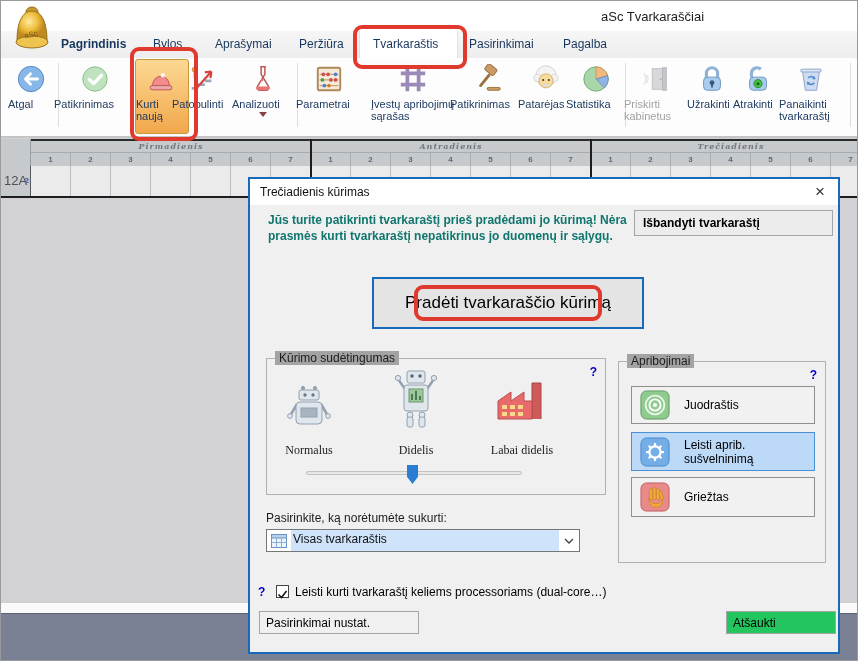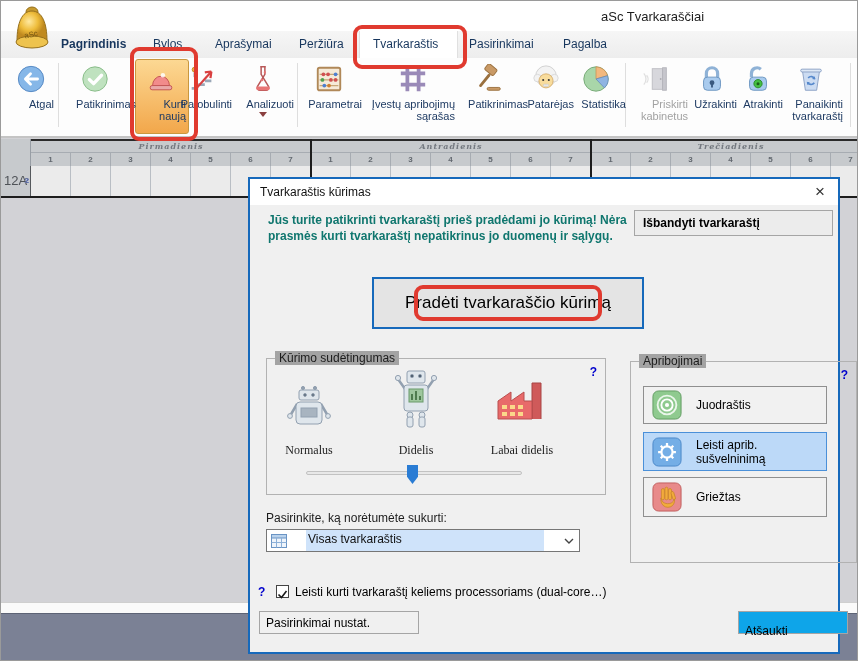--- a/index.html
+++ b/index.html
@@ -14,21 +14,21 @@
   .app-title{left:600px;top:8px;font-size:13px;color:#1c1c1c;}
   .logo{left:8px;top:2px;width:46px;height:52px;z-index:5;}
   
   .tabrow{left:0;top:30px;width:858px;height:27px;background:linear-gradient(#f6f6f6,#ededed);border-bottom:1px solid #dcdcdc;}
   .tab{position:absolute;top:36px;font-size:12px;color:#17365d;cursor:default;}
   .tab.bold{font-weight:bold;}
   .tab-active-bg{left:358px;top:30px;width:97px;height:27px;background:#ffffff;border-left:1px solid #e0e0e0;border-right:1px solid #e0e0e0;}
   
   .ribbon{left:0;top:57px;width:858px;height:78px;background:#fdfdfd;border-bottom:2px solid #c4c4c4;}
   .tsep{position:absolute;top:62px;width:1px;height:64px;background:#dedede;}
-  .tbtn{position:absolute;top:60px;transform:translateX(-50%);text-align:right;}
+  .tbtn{position:absolute;top:60px;transform:translateX(-50%);text-align:left;}
   .ticon{height:36px;display:flex;align-items:center;justify-content:center;}
   .tlabel{font-size:11px;color:#1f3b63;line-height:12px;margin-top:1px;}
   .tbtn.disabled .tlabel{color:#a2a2a2;}
   .tbtn.disabled svg{opacity:.55;}
   .kurti-bg{left:134px;top:58px;width:52px;height:73px;background:linear-gradient(#fcd893,#f2a74b);border:1px solid #c9973e;border-radius:3px;}
   .drop-arrow{width:0;height:0;border-left:4px solid transparent;border-right:4px solid transparent;border-top:5px solid #8a4040;margin:2px auto 0;}
   
   .tt-header{left:0;top:138px;width:858px;height:27px;background:#c7cacd;border-top:2px solid #2a2a2a;box-sizing:border-box;}
   .tt-corner{left:0;top:138px;width:30px;height:59px;background:#c7cacd;border-right:1px solid #989ea5;box-sizing:border-box;}
   .tt-day{position:absolute;top:0;height:12px;box-sizing:border-box;text-align:center;
@@ -63,28 +63,28 @@
   .cx-slot{position:absolute;text-align:center;transform:translateX(-50%);font-family:Liberation Serif, serif;}
   .cx-label{font-size:12px;color:#1c1c1c;margin-top:6px;}
   .slider-track{position:absolute;height:4px;background:#e8e8e8;border:1px solid #c2c2c2;border-radius:2px;box-sizing:border-box;}
   .slider-thumb{position:absolute;width:11px;height:19px;background:#2a7cd4;
     clip-path:polygon(0 0,100% 0,100% 62%,50% 100%,0 62%);}
   .opt-btn{position:absolute;left:12px;width:184px;height:38px;background:#f1f1f1;border:1px solid #8f8f8f;box-sizing:border-box;
     display:flex;align-items:center;font-size:12px;color:#000;}
   .opt-btn .oicon{margin:0 14px 0 8px;flex:0 0 auto;display:flex;}
   .opt-btn.selected{background:#bcd9f8;border:1px solid #4a90d9;}
   .sel-label{font-size:12px;color:#1c1c1c;}
-  .combo{left:16px;top:350px;width:314px;height:23px;background:#fff;border:1px solid #767676;box-sizing:border-box;display:flex;align-items:center;gap:15px;}
+  .combo{left:16px;top:350px;width:314px;height:23px;background:#fff;border:1px solid #767676;box-sizing:border-box;display:flex;align-items:center;}
   .combo-icon{margin:0 4px 0 4px;display:flex;}
   .combo-text{flex:1 1 auto;background:#cfe3fa;font-size:12px;color:#111;padding:2px 2px;height:17px;line-height:15px;}
   .combo-arrow{flex:0 0 20px;display:flex;align-items:center;justify-content:center;}
   .checkbox{position:absolute;width:13px;height:13px;background:#fff;border:1px solid #444;box-sizing:border-box;}
   .check-label{position:absolute;font-size:12px;color:#000;}
   .defaults-btn{left:9px;top:432px;width:160px;height:23px;padding:4px 0 0 6px;background:#f0f0f0;}
-  .cancel-btn{left:488px;top:432px;width:110px;height:23px;padding:12px 0 0 6px;background:#0ea5e9;}
+  .cancel-btn{left:476px;top:432px;width:110px;height:23px;padding:4px 0 0 6px;background:#22c55e;}
   
   .anno{position:absolute;border:4px solid #e03a2f;border-radius:9px;z-index:30;pointer-events:none;}
 </style>
 </head>
 <body>
 
 <div class="app">
 
   <div class="abs titlebar"></div>
   <div class="abs app-title">aSc Tvarkaraščiai</div>
@@ -356,21 +356,21 @@
     </div>
   </div>
   <div class="tt-vline" style="left:309px"></div>
   <div class="tt-vline" style="left:589px"></div>
 
   <div class="abs strip"></div>
   <div class="abs bottombar"></div>
 
   <div class="abs dialog">
     <div class="abs dlg-titlebar"></div>
-    <div class="abs dlg-title">Tvarkaraštis kūrimas</div>
+    <div class="abs dlg-title">Trečiadienis kūrimas</div>
     <div class="abs dlg-close">×</div>
 
     <div class="abs dlg-warning">Jūs turite patikrinti tvarkaraštį prieš pradėdami jo kūrimą! Nėra prasmės kurti tvarkaraštį nepatikrinus jo duomenų ir sąlygų.</div>
     <div class="abs btn test-btn">Išbandyti tvarkaraštį</div>
 
     <div class="abs start-btn">
       <span>Pradėti tvarkaraščio kūrimą</span>
       <div class="anno" style="left:40px;right:40px;top:6px;bottom:6px"></div>
     </div>
 
@@ -437,21 +437,21 @@
             </svg>
         </div>
         <div class="cx-label">Labai didelis</div>
       </div>
 
       <div class="slider-track" style="left:39px;top:112px;width:216px">
         <div class="slider-thumb" style="left:100px;top:-7px"></div>
       </div>
     </div>
 
-    <div class="abs group" style="left:380px;top:182px;width:227px;height:202px">
+    <div class="abs group" style="left:368px;top:182px;width:208px;height:202px">
       <span class="group-label">Apribojimai</span>
       <span class="help" style="right:8px;top:6px">?</span>
 
       <div class="opt-btn" style="top:24px">
         <span class="oicon">
           <svg width="30" height="30" viewBox="0 0 32 32">
               <rect x="1" y="1" width="30" height="30" rx="6" fill="#8fca8f" stroke="#5f9a5f"></rect>
               <circle cx="16" cy="16" r="10" fill="none" stroke="#eaf6ea" stroke-width="2"></circle>
               <circle cx="16" cy="16" r="6" fill="none" stroke="#fff" stroke-width="2"></circle>
               <circle cx="16" cy="16" r="2.2" fill="#fff"></circle>

